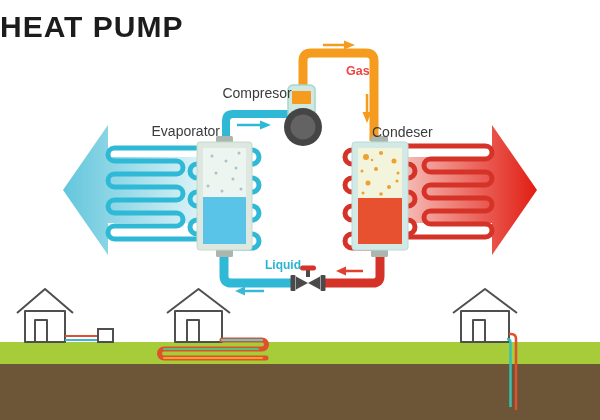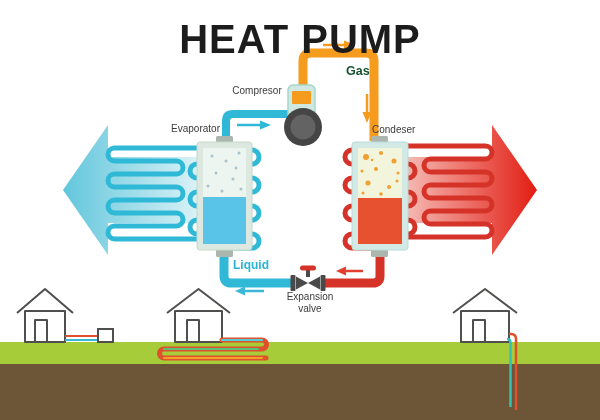--- a/index.html
+++ b/index.html
@@ -1,26 +1,26 @@
 <!DOCTYPE html>
 <html><head>
 <meta charset="utf-8">
 <style>
   html,body{margin:0;padding:0;background:#ffffff;}
   .stage{position:relative;width:600px;height:420px;background:#ffffff;overflow:hidden;
          font-family:"Liberation Sans",sans-serif;}
   .stage svg{position:absolute;left:0;top:0;}
-  .lbl{position:absolute;color:#3b3b3b;font-size:10px;line-height:1.15;}
-  .title{position:absolute;left:0;right:0;top:17px;text-align:center;color:#1c1c1c;
-         font-size:40px;font-weight:bold;letter-spacing:1px;}
+  .lbl{position:absolute;color:#3b3b3b;font-size:14px;line-height:1.15;}
+  .title{position:absolute;left:0;right:0;top:10px;color:#1c1c1c;
+         font-size:30px;font-weight:bold;letter-spacing:1px;}
   .lbl-compressor{left:218px;top:85px;width:78px;text-align:center;}
-  .lbl-gas{left:346px;top:64px;width:40px;font-weight:bold;color:#14532d;font-size:12.5px;}
+  .lbl-gas{left:346px;top:64px;width:40px;font-weight:bold;color:#ef4444;font-size:12.5px;}
   .lbl-evaporator{left:148px;top:123px;width:72px;text-align:right;}
   .lbl-condenser{left:372px;top:124px;width:72px;text-align:left;}
-  .lbl-liquid{left:228px;top:259px;width:46px;text-align:center;font-weight:bold;color:#2ab4d4;font-size:12px;}
+  .lbl-liquid{left:228px;top:259px;width:46px;text-align:center;font-weight:bold;color:#2ab4d4;font-size:12px;padding-left:32px;}
   .lbl-valve{left:276px;top:291px;width:68px;text-align:center;}
 </style>
 </head>
 <body>
 
 <div class="stage">
 
   <svg width="600" height="420" viewBox="0 0 600 420">
     <defs>
       <linearGradient id="gradBlue" x1="0" y1="0" x2="1" y2="0">
@@ -177,14 +177,13 @@
       <path d="M507 339 Q510.5 339 510.5 343 V407" stroke="#35c0b4" stroke-width="2.5"></path>
     </g>
   </svg>
 
   <div class="title">HEAT PUMP</div>
   <div class="lbl lbl-compressor">Compresor</div>
   <div class="lbl lbl-gas">Gas</div>
   <div class="lbl lbl-evaporator">Evaporator</div>
   <div class="lbl lbl-condenser">Condeser</div>
   <div class="lbl lbl-liquid">Liquid</div>
-  <div class="lbl lbl-valve">Expansion valve</div>
 </div>
 
 </body></html>

